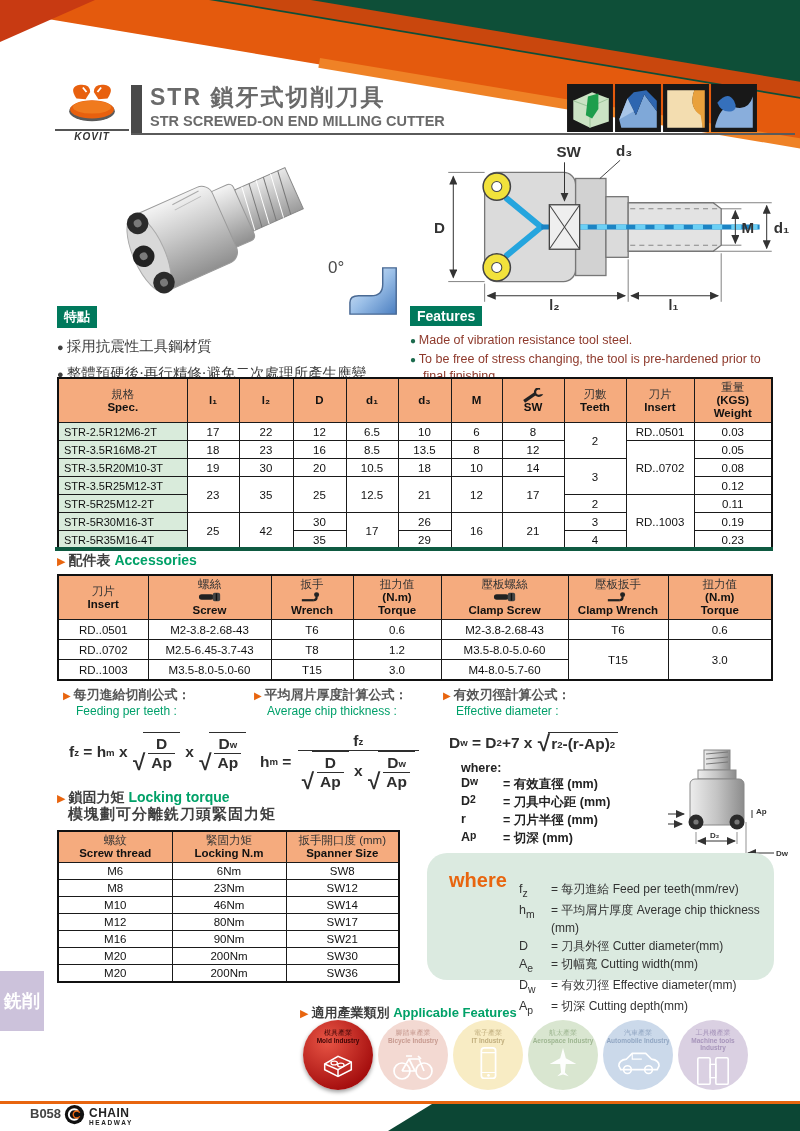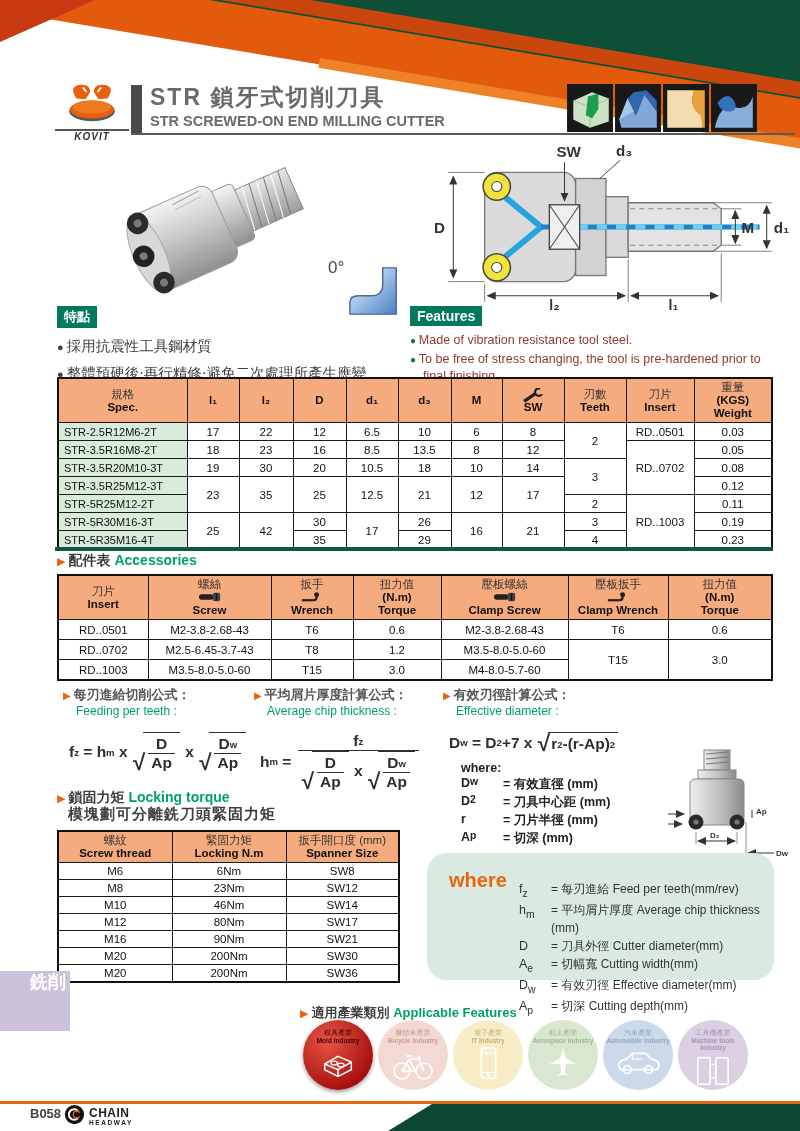--- a/index.html
+++ b/index.html
@@ -116,22 +116,22 @@
   .c-mold{background:radial-gradient(circle at 35% 30%,#E85545,#A50E0E 75%);box-shadow:0 2px 4px rgba(0,0,0,.4);}
   .c-mold .zh,.c-mold .en{color:#3d0606;}
   .c-bike{background:#F3D9D2;}  .c-bike .zh,.c-bike .en{color:#C79A90;}
   .c-it{background:#F8ECC4;}   .c-it .zh,.c-it .en{color:#C0AE7E;}
   .c-aero{background:#D9E6D0;} .c-aero .zh,.c-aero .en{color:#9FB792;}
   .c-auto{background:#CBD9EA;} .c-auto .zh,.c-auto .en{color:#92A7C3;}
   .c-mach{background:#DAD0E2;} .c-mach .zh,.c-mach .en{color:#A795BB;}
 
   
   .side-tab{top:971px;left:0;width:44px;height:60px;background:#CCC2DB;color:#fff;
-            display:flex;flex-direction:column;align-items:center;justify-content:flex-start;
-            font-size:18px;font-weight:bold;line-height:22px;padding-left:26px;}
+            display:flex;flex-direction:column;align-items:center;justify-content:center;
+            font-size:18px;font-weight:bold;line-height:22px;}
   .foot-line{top:1101px;left:0;width:800px;height:3px;background:#E8650F;}
   .foot-green{top:1104px;left:388px;width:412px;height:27px;background:#0C4634;
               clip-path:polygon(44px 0,100% 0,100% 100%,0 100%);}
   .page-no{top:1106px;left:30px;font-size:13px;color:#444;font-weight:bold;}
   .brand{top:1104px;left:64px;display:flex;align-items:center;gap:4px;}
   .brand-txt .l1{font-size:12px;font-weight:bold;color:#222;line-height:11px;letter-spacing:0.5px;}
   .brand-txt .l2{font-size:6.5px;font-weight:bold;color:#222;letter-spacing:1.6px;line-height:7px;}
 </style>
 </head>
 <body>

